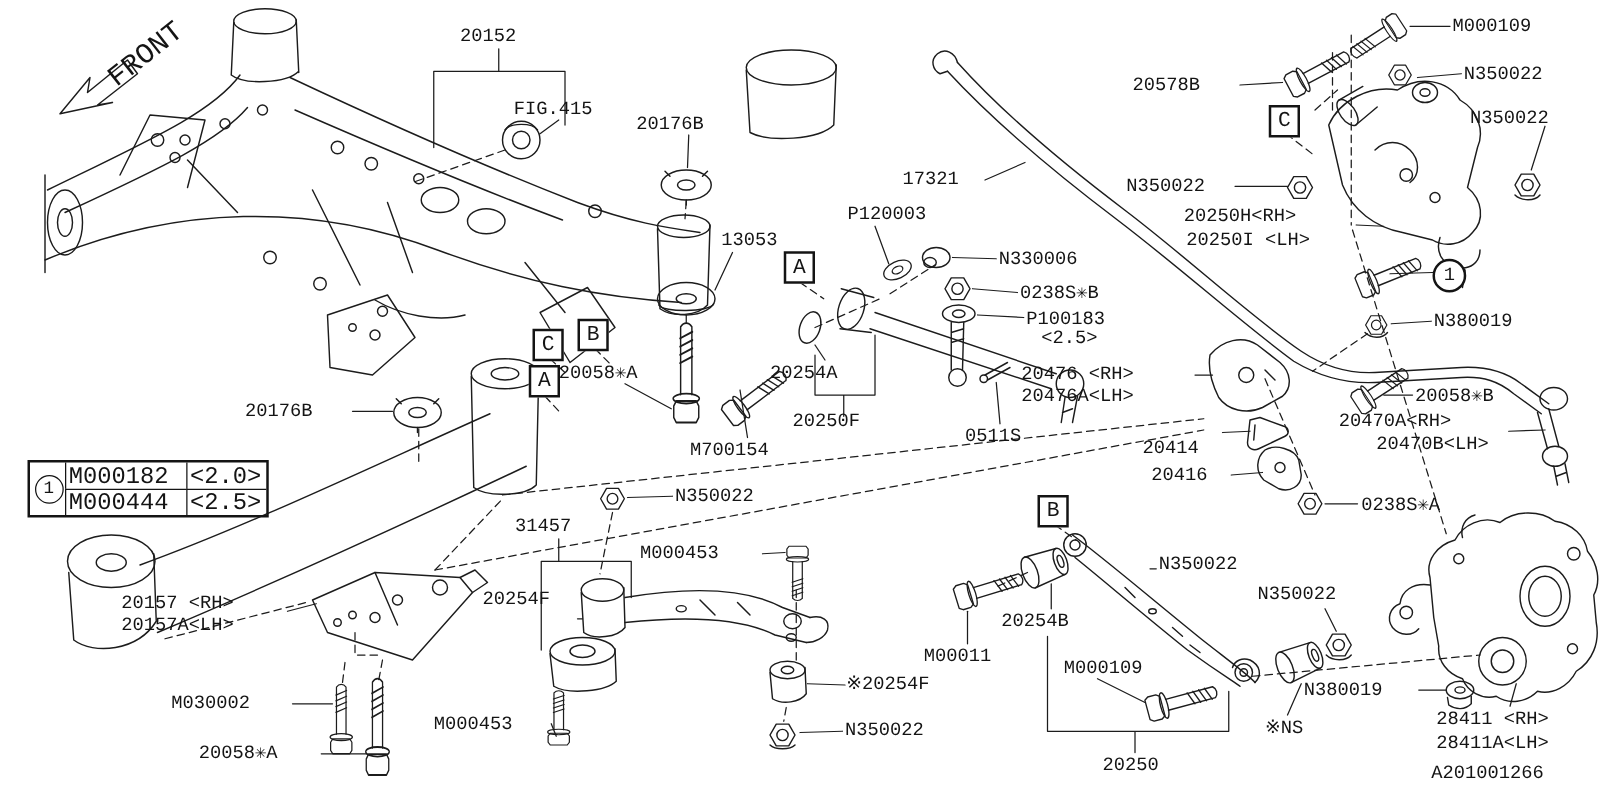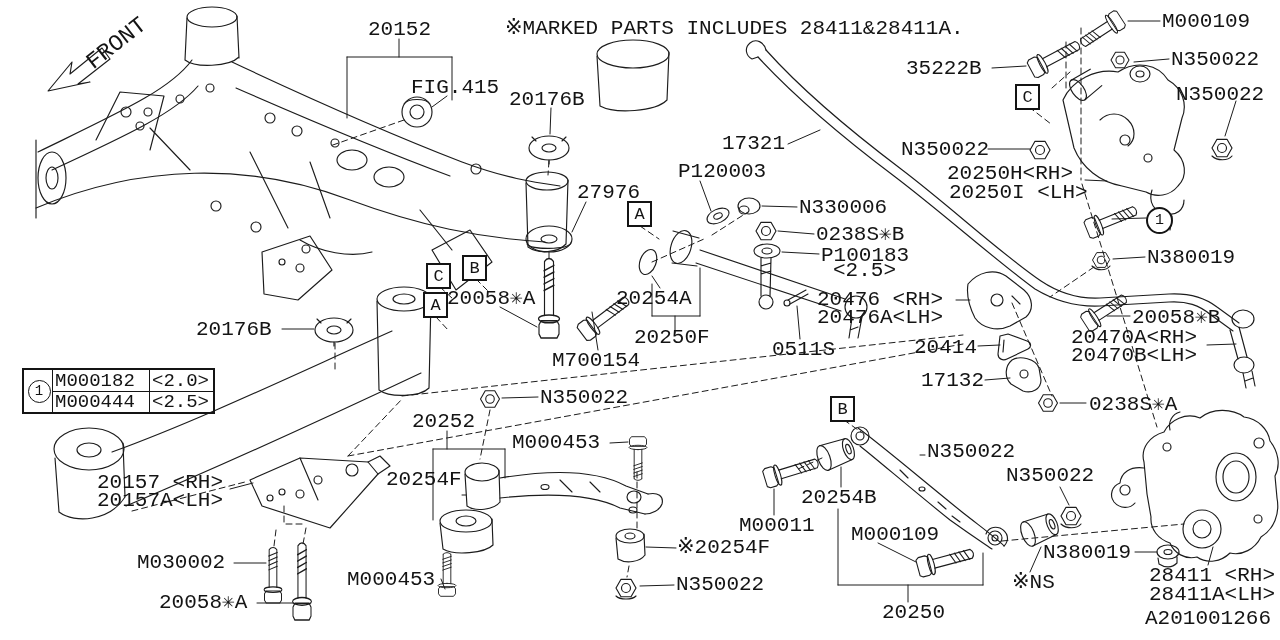--- a/index.html
+++ b/index.html
@@ -1,19 +1,19 @@
 <!DOCTYPE html>
 <html><head>
 <meta charset="utf-8">
 <style>
   html,body{margin:0;padding:0;background:#e8e8e8}
   .stage{position:relative;width:1280px;height:640px;background:#ffffff;overflow:hidden;
          font-family:"Liberation Mono","DejaVu Sans Mono","DejaVu Sans",monospace;color:#141414}
   .stage svg.art{position:absolute;left:0;top:0}
-  .lb{position:absolute;font-size:21px;line-height:19px;white-space:pre;letter-spacing:0}
+  .lb{position:absolute;font-size:15px;line-height:19px;white-space:pre;letter-spacing:0}
   .rot{transform:rotate(-38deg);transform-origin:0 0;font-size:23px}
   .bx{position:absolute;width:21px;height:22px;border:2px solid #141414;background:#fff;
       display:flex;align-items:center;justify-content:center;font-size:17px}
   .cn{position:absolute;width:23px;height:23px;border:2px solid #141414;border-radius:50%;background:#fff;
       display:flex;align-items:center;justify-content:center;font-size:15px}
   .tbl{position:absolute;left:22px;top:368px;border:2px solid #141414;display:grid;
        grid-template-columns:28px 97px 64px;grid-auto-rows:21px;font-size:19px}
   .tbl .tc{display:flex;align-items:center;padding-left:2px;border-left:1.5px solid #141414;border-top:1.5px solid #141414;white-space:pre}
   .tbl .tc.c1{border-left:none;border-top:none;grid-row:1/3;justify-content:center}
   .tbl .tc.r1{border-top:none}
@@ -329,56 +329,55 @@
       <path d="M822 458 L796 470"></path>
       <path d="M284 506 L284 524 L302 524"></path>
       <path d="M276 530 L274 546 M306 528 L303 544"></path>
       <path d="M335 343 L335 372"></path>
     </g>
   </g>
 </svg>
 
 <div class="lb rot" style="left:84px;top:58px">FRONT</div>
 
-<div class="lb" style="left:505px;top:19px">※MARKED PARTS INCLUDES 28411&amp;28411A.</div>
 
 <div class="lb" style="left:368px;top:20px">20152</div>
 <div class="lb" style="left:411px;top:78px">FIG.415</div>
 <div class="lb" style="left:509px;top:90px">20176B</div>
-<div class="lb" style="left:906px;top:59px">35222B</div>
+<div class="lb" style="left:906px;top:59px">20578B</div>
 <div class="lb" style="left:1162px;top:12px">M000109</div>
 <div class="lb" style="left:1171px;top:50px">N350022</div>
 <div class="lb" style="left:1176px;top:85px">N350022</div>
 <div class="lb" style="left:722px;top:134px">17321</div>
 <div class="lb" style="left:901px;top:140px">N350022</div>
 <div class="lb" style="left:947px;top:164px">20250H&lt;RH&gt;</div>
 <div class="lb" style="left:949px;top:183px">20250I &lt;LH&gt;</div>
 <div class="lb" style="left:678px;top:162px">P120003</div>
-<div class="lb" style="left:577px;top:183px">27976</div>
+<div class="lb" style="left:577px;top:183px">13053</div>
 <div class="lb" style="left:799px;top:198px">N330006</div>
 <div class="lb" style="left:816px;top:225px">0238S✳B</div>
 <div class="lb" style="left:821px;top:246px">P100183</div>
 <div class="lb" style="left:833px;top:261px">&lt;2.5&gt;</div>
 <div class="lb" style="left:1147px;top:248px">N380019</div>
 <div class="lb" style="left:447px;top:289px">20058✳A</div>
 <div class="lb" style="left:817px;top:290px">20476 &lt;RH&gt;</div>
 <div class="lb" style="left:817px;top:308px">20476A&lt;LH&gt;</div>
 <div class="lb" style="left:616px;top:289px">20254A</div>
 <div class="lb" style="left:634px;top:328px">20250F</div>
 <div class="lb" style="left:552px;top:351px">M700154</div>
 <div class="lb" style="left:772px;top:340px">0511S</div>
 <div class="lb" style="left:1132px;top:308px">20058✳B</div>
 <div class="lb" style="left:1071px;top:328px">20470A&lt;RH&gt;</div>
-<div class="lb" style="left:1071px;top:346px">20470B&lt;LH&gt;</div>
-<div class="lb" style="left:914px;top:338px">20414</div>
-<div class="lb" style="left:921px;top:371px">17132</div>
+<div class="lb" style="left:1101px;top:346px">20470B&lt;LH&gt;</div>
+<div class="lb" style="left:914px;top:349px">20414</div>
+<div class="lb" style="left:921px;top:371px">20416</div>
 <div class="lb" style="left:1089px;top:395px">0238S✳A</div>
 <div class="lb" style="left:196px;top:320px">20176B</div>
 <div class="lb" style="left:540px;top:388px">N350022</div>
-<div class="lb" style="left:412px;top:412px">20252</div>
+<div class="lb" style="left:412px;top:412px">31457</div>
 <div class="lb" style="left:512px;top:433px">M000453</div>
 <div class="lb" style="left:927px;top:442px">N350022</div>
 <div class="lb" style="left:1006px;top:466px">N350022</div>
 <div class="lb" style="left:97px;top:473px">20157 &lt;RH&gt;</div>
 <div class="lb" style="left:97px;top:491px">20157A&lt;LH&gt;</div>
 <div class="lb" style="left:386px;top:470px">20254F</div>
 <div class="lb" style="left:739px;top:516px">M00011</div>
 <div class="lb" style="left:801px;top:488px">20254B</div>
 <div class="lb" style="left:851px;top:525px">M000109</div>
 <div class="lb" style="left:137px;top:553px">M030002</div>

